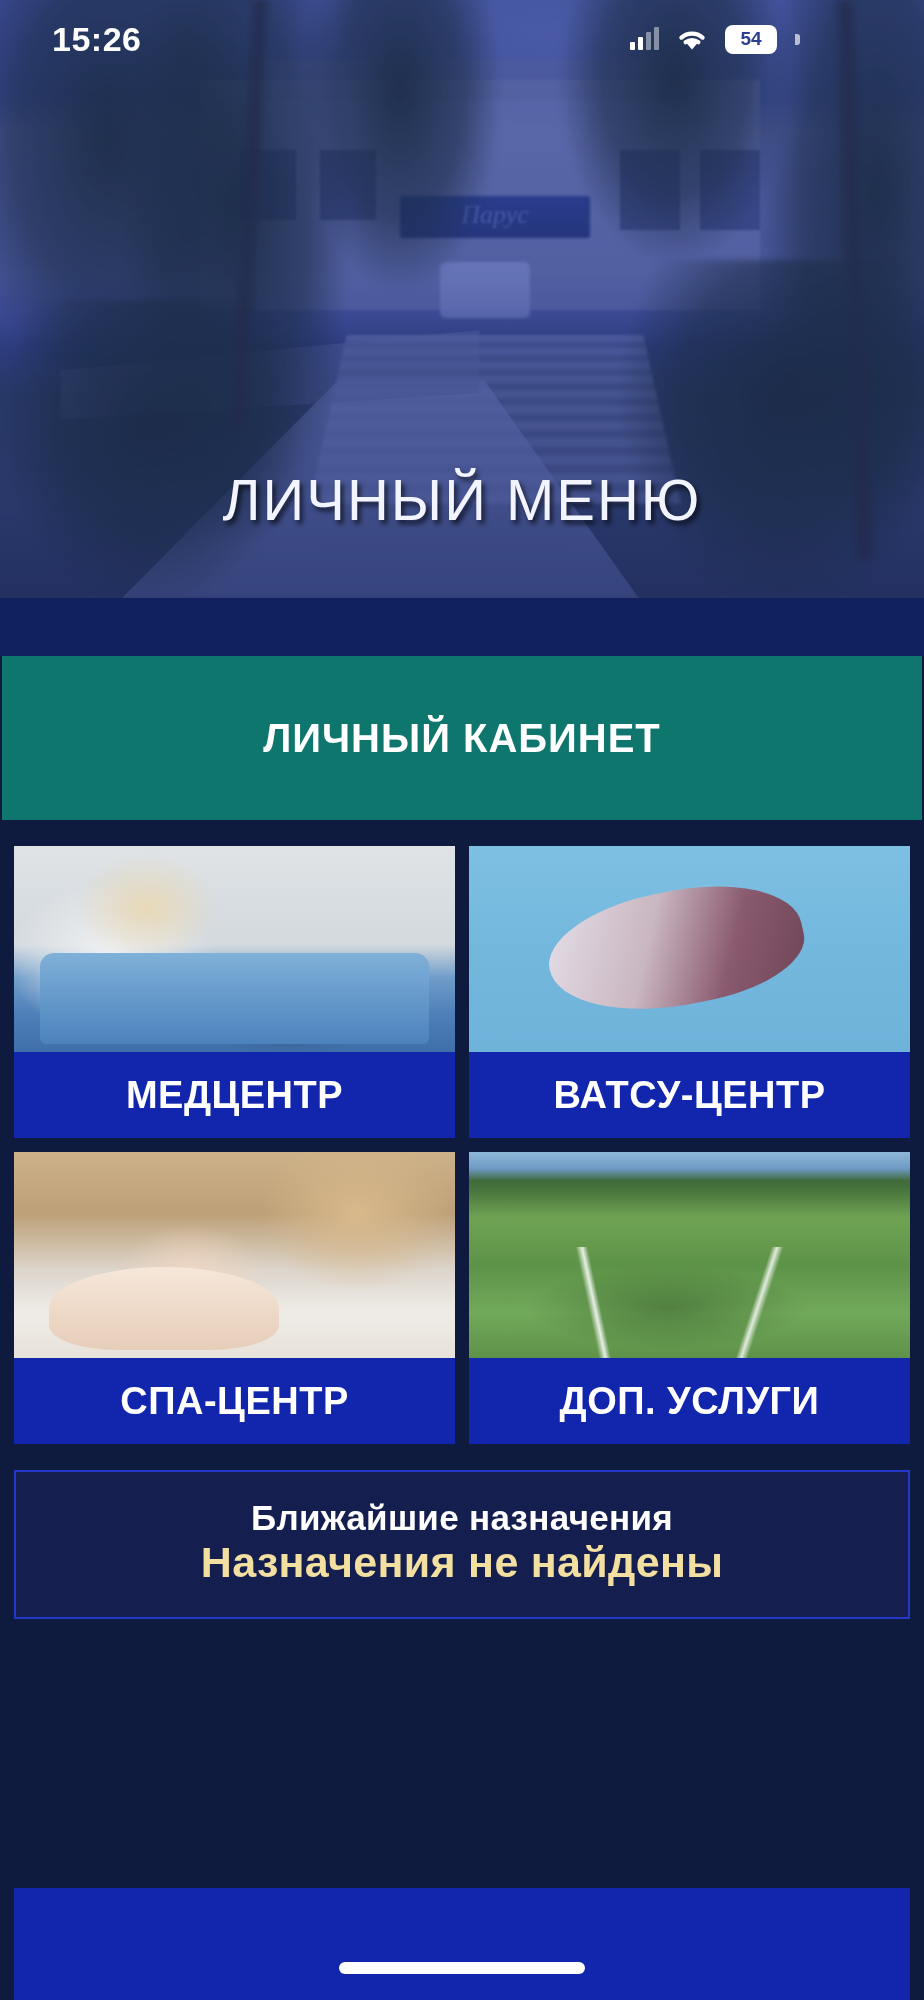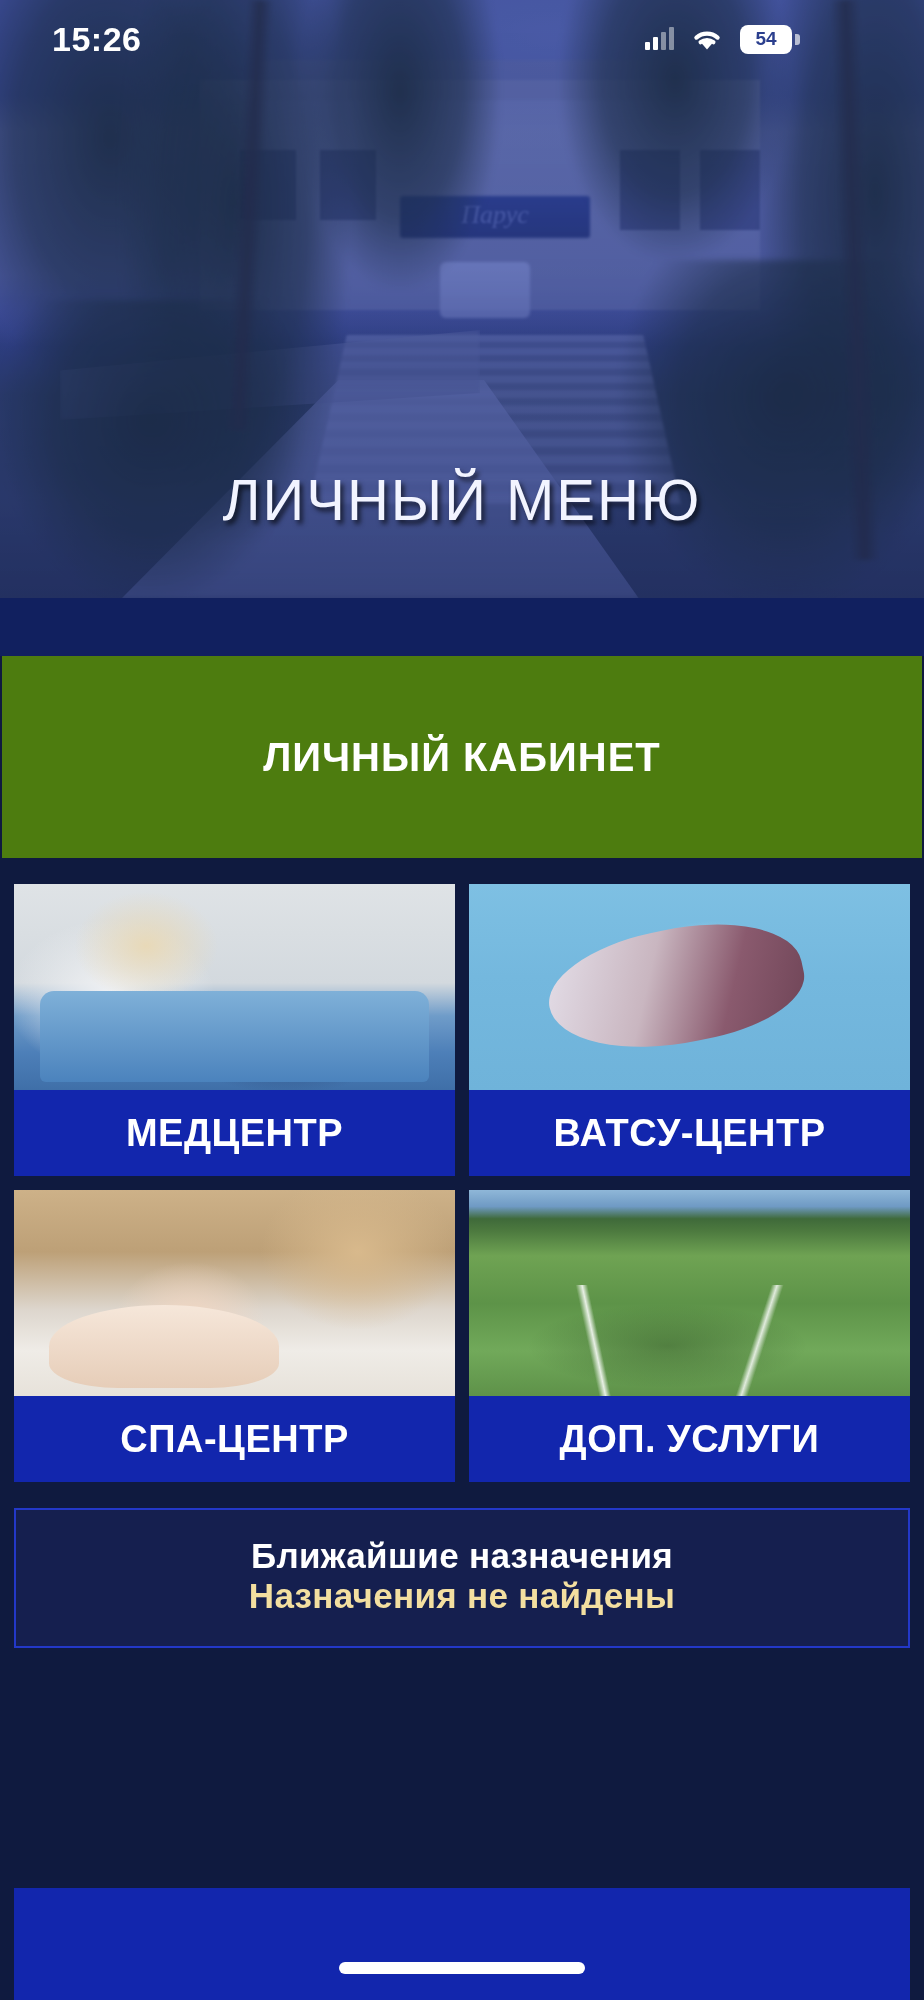--- a/index.html
+++ b/index.html
@@ -124,41 +124,41 @@
   .status-time{ font-size:34px; font-weight:600; letter-spacing:.5px; }
   .status-right{ display:flex; align-items:center; gap:16px; }
   .sig{ display:flex; align-items:flex-end; gap:3px; height:22px; }
   .sig i{ display:block; width:5px; background:#fff; border-radius:1px; }
   .sig i:nth-child(1){ height:8px; }
   .sig i:nth-child(2){ height:13px; }
   .sig i:nth-child(3){ height:18px; opacity:.45; }
   .sig i:nth-child(4){ height:23px; opacity:.45; }
   .wifi svg{ display:block; }
   .batt{
-    display:flex; align-items:center; gap:3px;
+    display:flex; align-items:center; gap:18px;
   }
   .batt-body{
     width:52px; height:29px; background:#fff; border-radius:8px;
     display:flex; align-items:center; justify-content:center;
     color:#2b3f8e; font-size:19px; font-weight:700;
   }
   .batt-cap{ width:5px; height:11px; background:rgba(255,255,255,.65); border-radius:0 3px 3px 0; }
 
   
   .content{
     position:absolute; top:598px; left:0; width:924px;
     background:#0f1a3f;
     padding:0 0 0 0;
   }
   .band-top{ height:58px; background:#11205f; }
 
   .account-btn{
     margin:0 2px;
-    height:202px;
-    background:#4d7c0f;
+    height:164px;
+    background:#0f766e;
     display:flex; align-items:center; justify-content:center;
     color:#ffffff;
     font-size:40px; font-weight:600; letter-spacing:1px;
   }
 
   .gap{ height:26px; }
 
   .grid{
     display:grid;
     grid-template-columns:1fr 1fr;
@@ -236,21 +236,21 @@
     margin:26px 14px 0 14px;
     background:#151f4f;
     border:2px solid #2338c8;
     padding:26px 20px 30px 20px;
     text-align:center;
   }
   .appt-title{
     color:#ffffff; font-size:35px; font-weight:700; letter-spacing:.3px;
   }
   .appt-empty{
-    color:#f3dfa0; font-size:35px; font-weight:700; letter-spacing:.3px;
+    color:#f3dfa0; font-size:43px; font-weight:700; letter-spacing:.3px;
   }
   .bottom-bar{
     position:absolute; left:14px; bottom:0; width:896px; height:112px;
     background:#1226ad;
     display:flex; align-items:flex-end; justify-content:center;
     padding-bottom:26px;
   }
   .home-indicator{
     width:246px; height:12px; background:#ffffff; border-radius:8px;
   }

